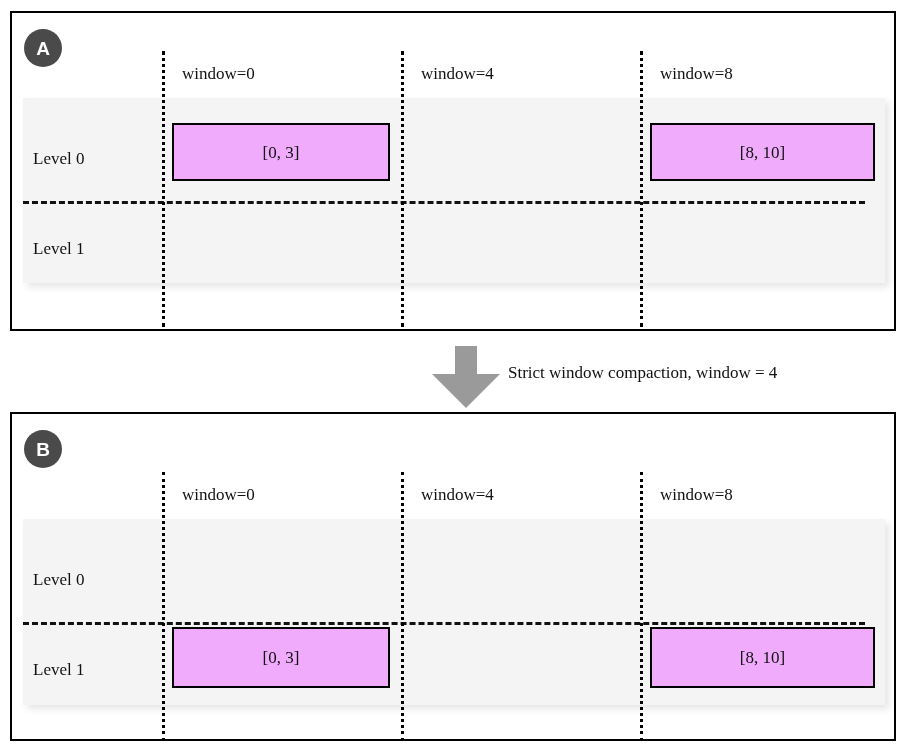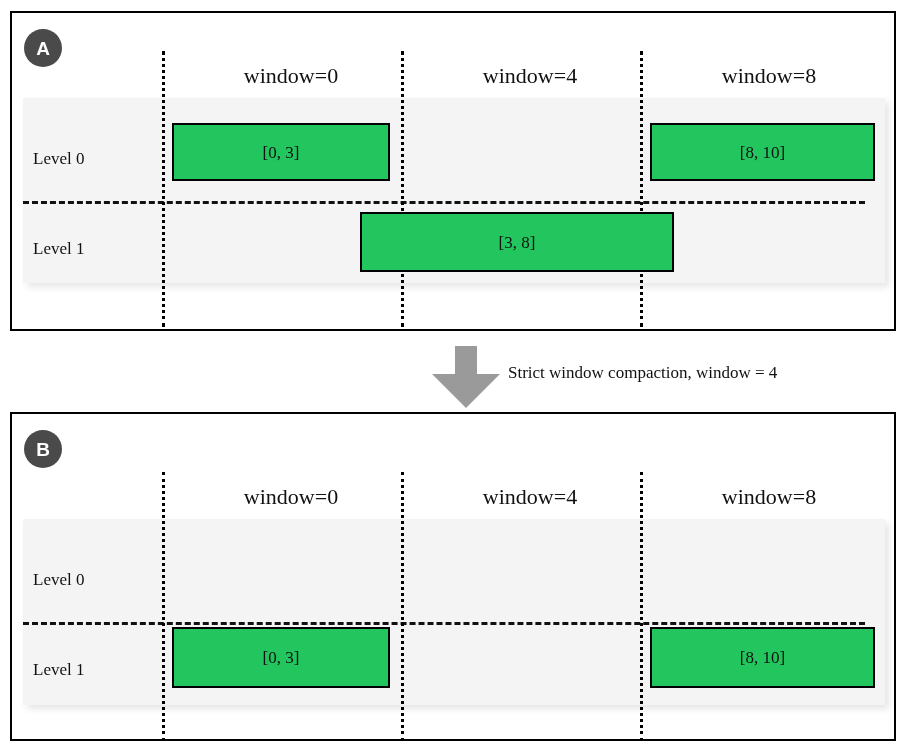--- a/index.html
+++ b/index.html
@@ -54,22 +54,22 @@
     width: 862px;
     background: #f4f4f4;
     box-shadow: 4px 4px 7px rgba(0,0,0,0.10);
   }
   #band-a { top: 85px; height: 185px; }
   #band-b { top: 105px; height: 186px; }
 
   
   .col-head {
     position: absolute;
-    font-size: 22px;
-    text-align: center;
+    font-size: 17px;
+    text-align: left;
     white-space: nowrap;
     line-height: 1;
   }
 
   
   .row-label {
     position: absolute;
     left: 21px;
     width: 120px;
     font-size: 17px;
@@ -91,21 +91,21 @@
     left: 11px;
     width: 842px;
     height: 0;
     border-top: 3px dashed #111111;
   }
 
   
   .ibox {
     position: absolute;
     border: 2px solid #000000;
-    background: #22c55e;
+    background: #f0abfc;
     box-sizing: border-box;
     display: flex;
     align-items: center;
     justify-content: center;
     font-size: 17px;
     line-height: 1;
   }
 
   
   #arrow-wrap {
@@ -149,23 +149,20 @@
   <div class="vdots" style="left:150px; top:38px;  height:276px;"></div>
   <div class="vdots" style="left:389px; top:38px;  height:276px;"></div>
   <div class="vdots" style="left:628px; top:38px;  height:276px;"></div>
 
   <div class="ibox" style="left:160px; top:110px; width:218px; height:58px;">
     <span>[0, 3]</span>
   </div>
   <div class="ibox" style="left:638px; top:110px; width:225px; height:58px;">
     <span>[8, 10]</span>
   </div>
-  <div class="ibox" style="left:348px; top:199px; width:314px; height:60px;">
-    <span>[3, 8]</span>
-  </div>
 
 </div>
 
 <div id="arrow-wrap">
   <svg width="72" height="62" viewBox="0 0 72 62" aria-hidden="true">
     <polygon points="25,0 47,0 47,28 70,28 36,62 2,28 25,28" fill="#9a9a9a"></polygon>
   </svg>
 </div>
 <div id="transition-label">Strict window compaction, window = 4</div>
 

